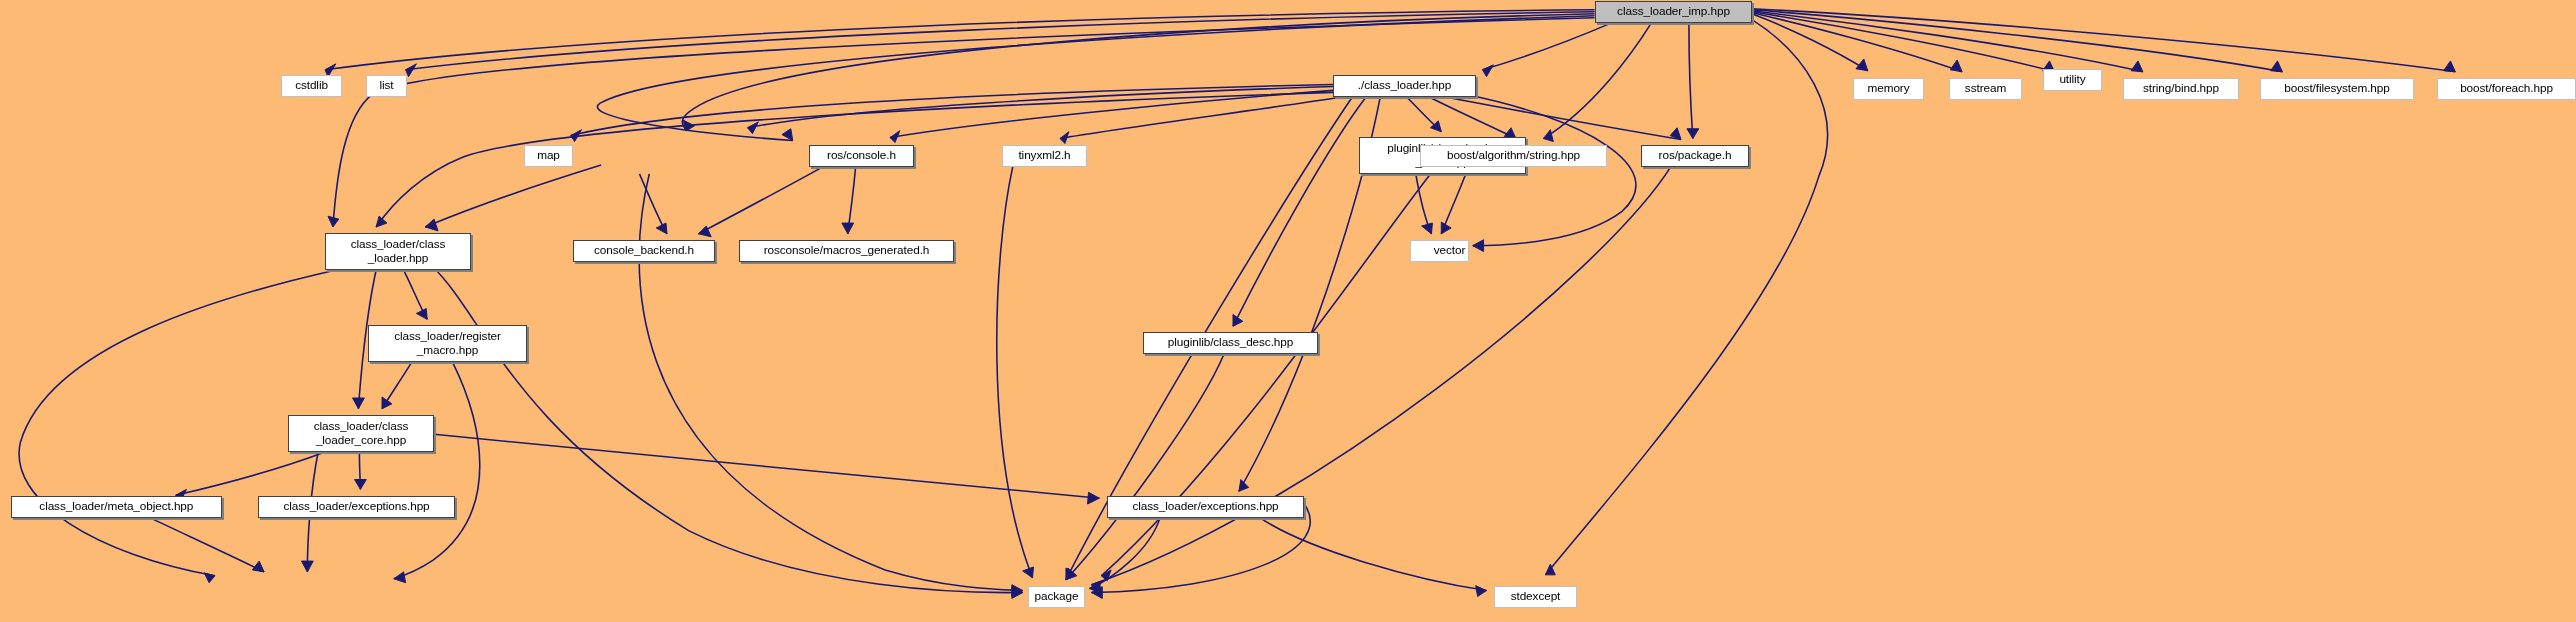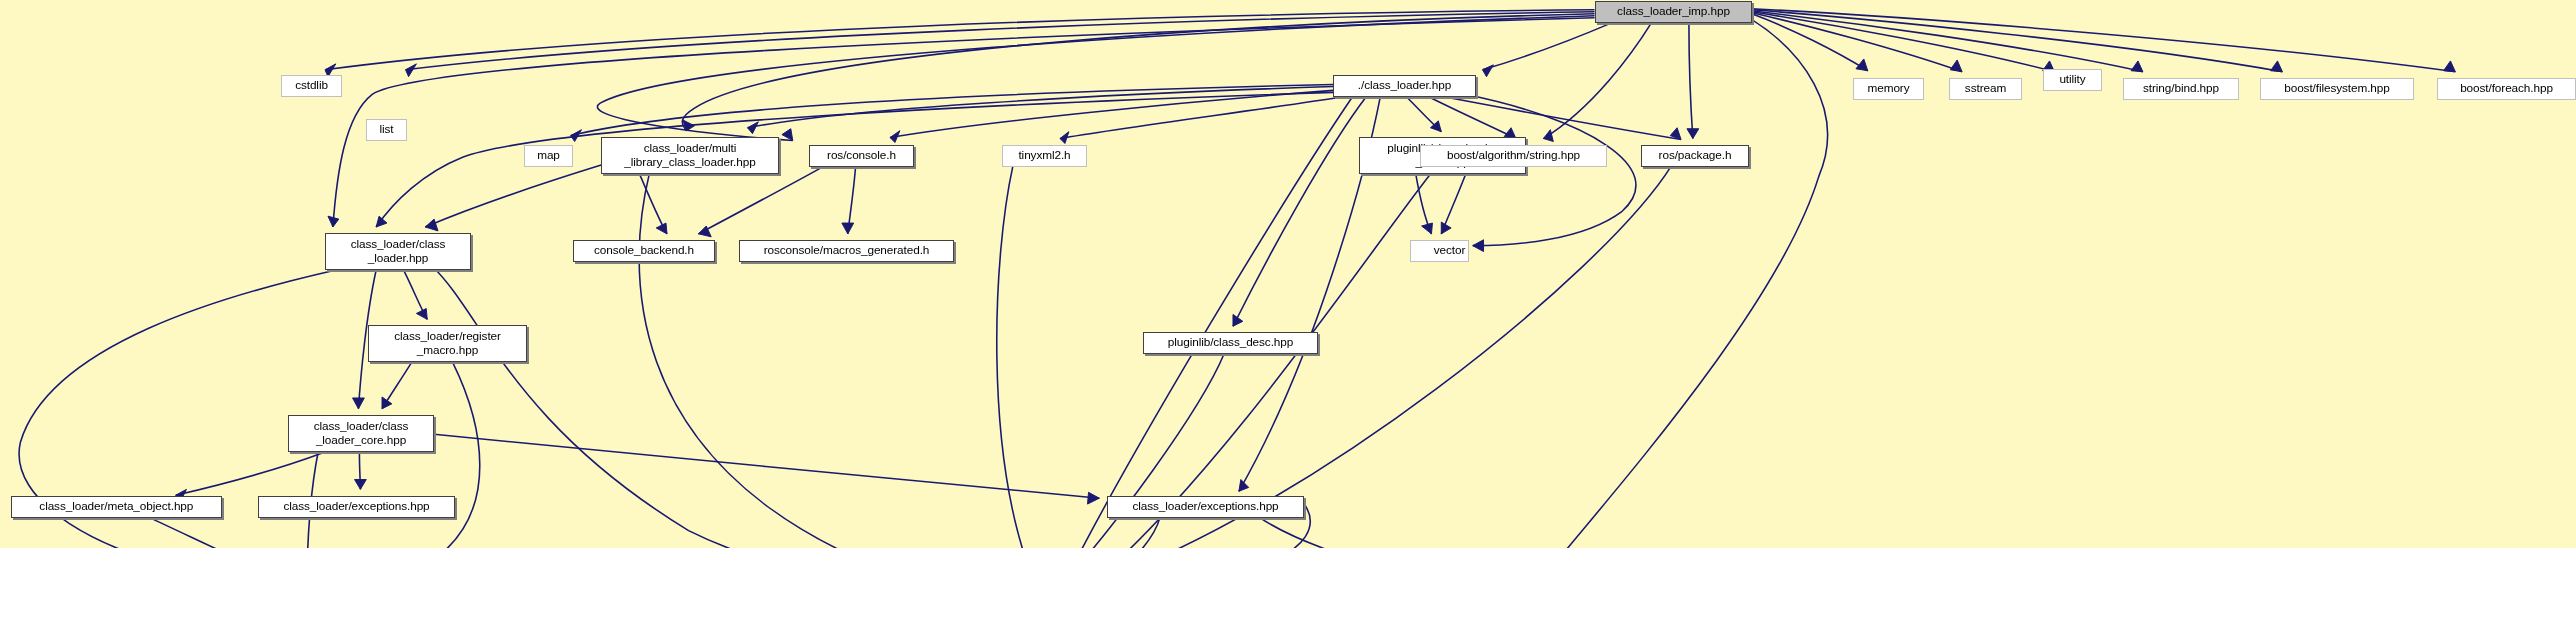--- a/index.html
+++ b/index.html
@@ -3,22 +3,22 @@
 <meta charset="utf-8">
 <style>
   html, body {
     margin: 0;
     padding: 0;
     background: #ffffff;
   }
   #graph-root {
     position: relative;
     width: 2576px;
-    height: 548px;
-    background: #fef9c3;
+    height: 622px;
+    background: #fdba74;
     font-family: "Liberation Sans", sans-serif;
     overflow: hidden;
   }
   svg#edge-layer {
     position: absolute;
     left: 0; top: 0;
     width: 2576px;
     height: 622px;
   }
   .edge-path {
@@ -232,40 +232,38 @@
 
       <path class="edge-path" d="M1326,512 C1360,560 1260,600 1110,603"></path>
       <polygon class="edge-head" points="1110,603 1121,597 1121,609"></polygon>
     </g>
   </svg>
 
   <div class="node root" style="left:1595px; top:1px; width:157px; height:21.6px; font-size:11.8px;">class_loader_imp.hpp</div>
 
   <div class="node ext" style="left:281px; top:75px; width:61px; height:21.6px; font-size:11.8px;">cstdlib</div>
 
-  <div class="node ext" style="left:366px; top:75px; width:41px; height:21.6px; font-size:11.8px;margin-top:44px;">list</div>
+  <div class="node ext" style="left:366px; top:75px; width:41px; height:21.6px; font-size:11.8px;">list</div>
 
   <div class="node pro" style="left:1333px; top:75px; width:143px; height:21.6px; font-size:11.8px;">./class_loader.hpp</div>
 
   <div class="node ext" style="left:1853px; top:78px; width:71px; height:21.6px; font-size:11.8px;">memory</div>
 
   <div class="node ext" style="left:1949px; top:78px; width:73px; height:21.6px; font-size:11.8px;">sstream</div>
 
   <div class="node ext" style="left:2043px; top:69px; width:59px; height:21.6px; font-size:11.8px;">utility</div>
 
   <div class="node ext" style="left:2123px; top:78px; width:116px; height:21.6px; font-size:11.8px;">string/bind.hpp</div>
 
   <div class="node ext" style="left:2260px; top:78px; width:154px; height:21.6px; font-size:11.8px;">boost/filesystem.hpp</div>
 
   <div class="node ext" style="left:2437px; top:78px; width:139px; height:21.6px; font-size:11.8px;">boost/foreach.hpp</div>
 
   <div class="node ext" style="left:524px; top:145px; width:49px; height:21.6px; font-size:11.8px;">map</div>
 
-  <div class="node pro" style="left:601px; top:137px; width:178px; height:37px; font-size:11.8px;">class_loader/multi
-_library_class_loader.hpp</div>
 
   <div class="node pro" style="left:809px; top:145px; width:105px; height:21.6px; font-size:11.8px;">ros/console.h</div>
 
   <div class="node ext" style="left:1002px; top:145px; width:85px; height:21.6px; font-size:11.8px;">tinyxml2.h</div>
 
   <div class="node pro" style="left:1359px; top:137px; width:167px; height:37px; font-size:11.8px;">pluginlib/class_loader
 _base.hpp</div>
 
   <div class="node ext" style="left:1420px; top:145px; width:187px; height:21.6px; font-size:11.8px;">boost/algorithm/string.hpp</div>
 

